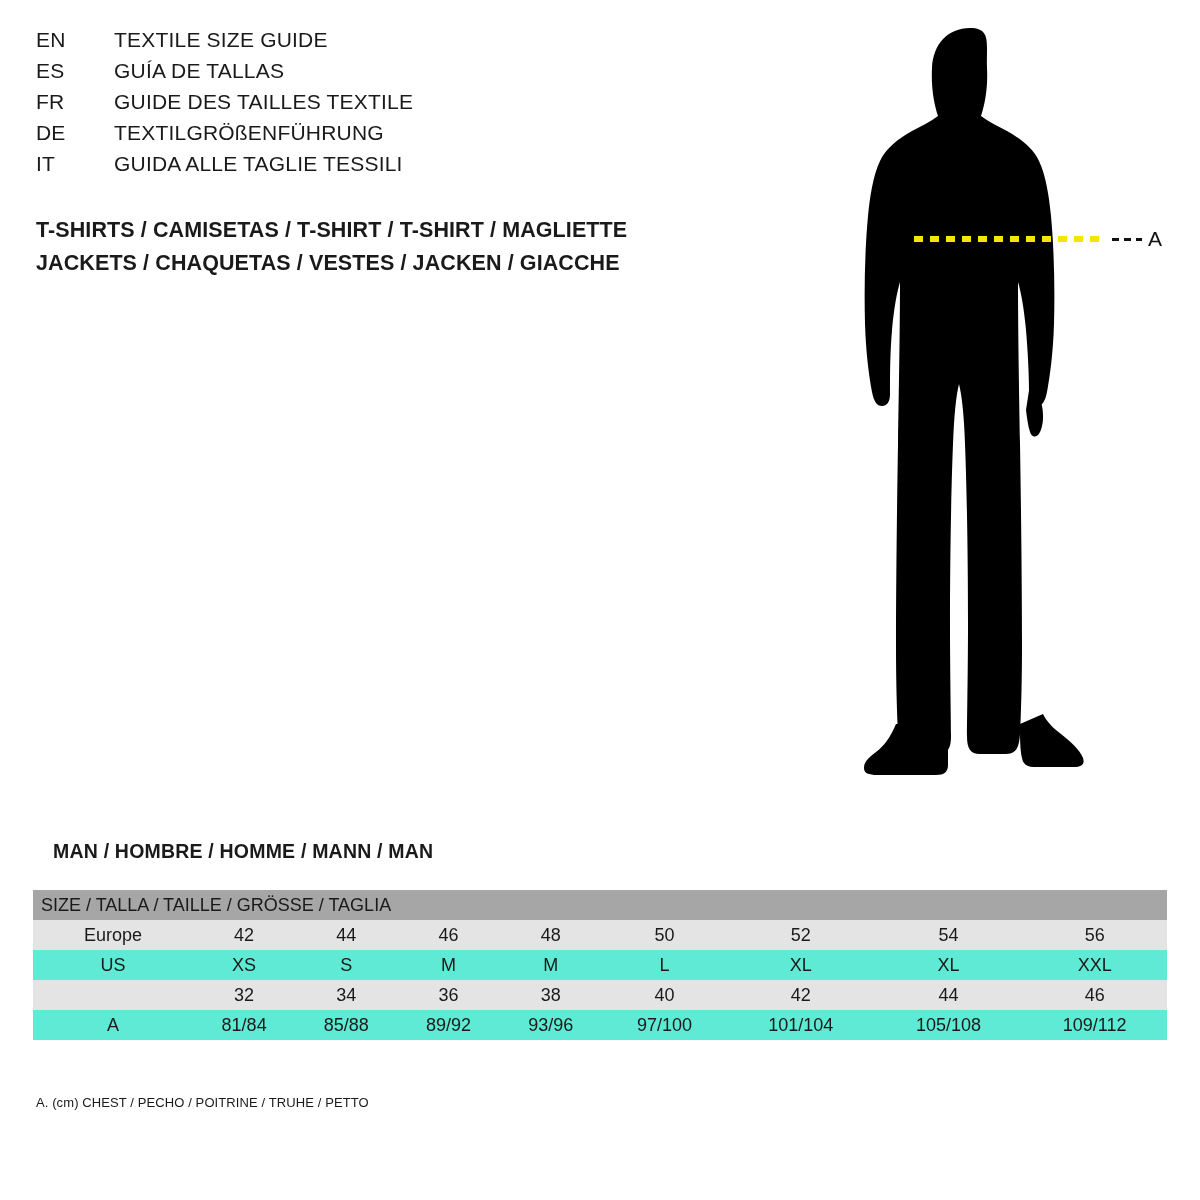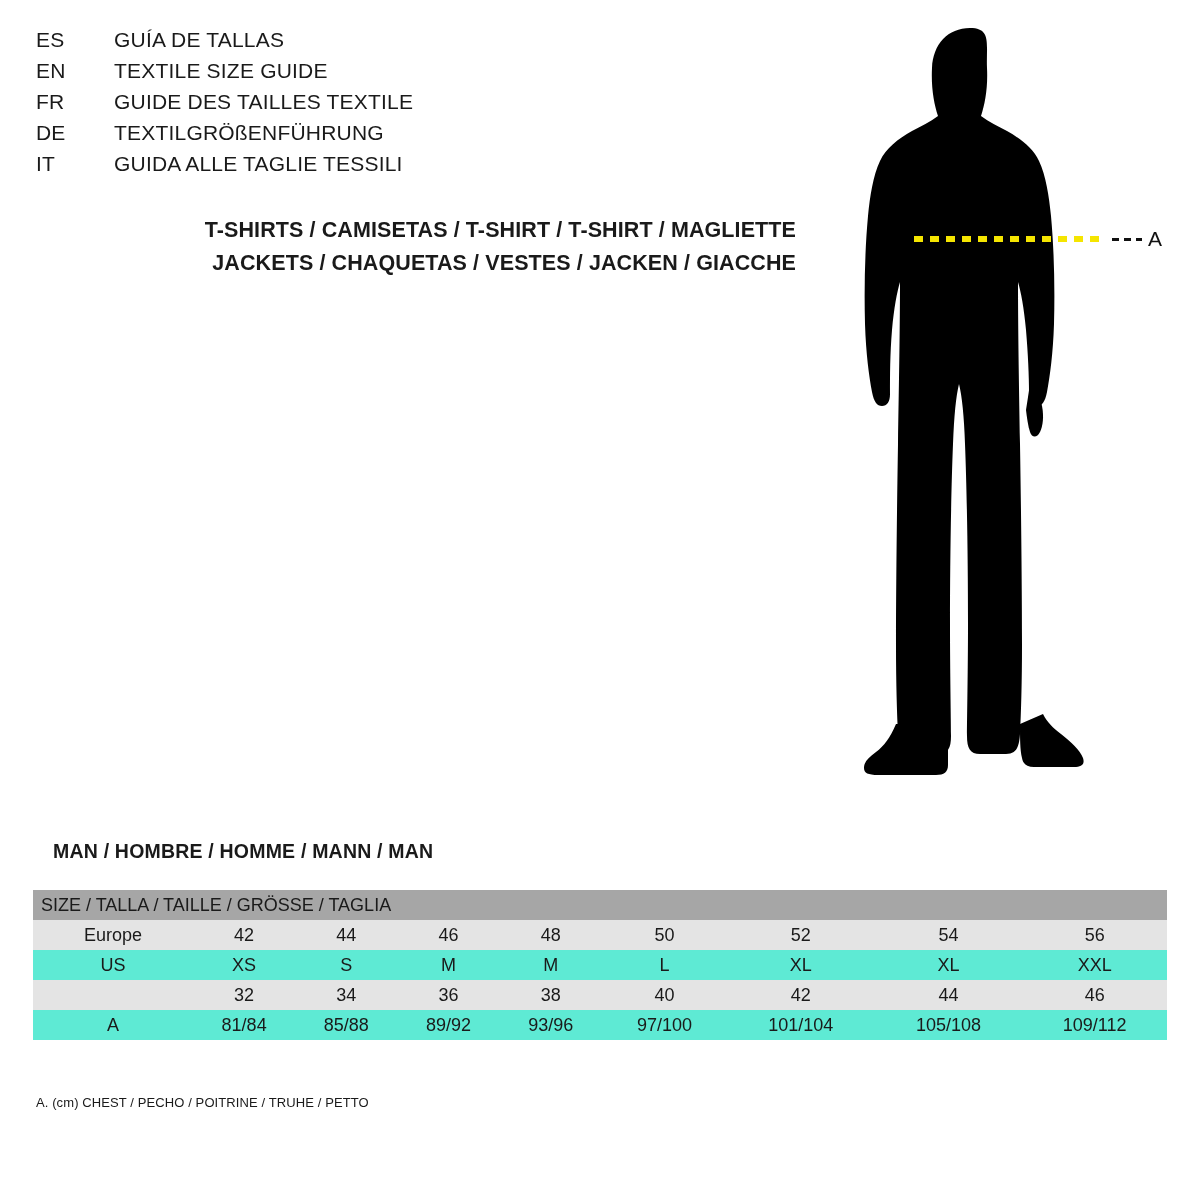--- a/index.html
+++ b/index.html
@@ -49,21 +49,20 @@
     left: 36px;
     top: 218px;
     width: 760px;
     font-weight: bold;
     font-size: 21.5px;
     letter-spacing: 0.1px;
   }
   .category-line {
     height: 33px;
     white-space: nowrap;
-    text-align: right;
   }
 
   
   .figure-area {
     position: absolute;
     left: 780px;
     top: 10px;
     width: 420px;
     height: 790px;
   }
@@ -152,26 +151,26 @@
     letter-spacing: 0.1px;
   }
 </style>
 </head>
 <body>
 
 <div class="page">
 
   <div class="lang-block">
     <div class="lang-row">
+      <span class="lang-code">EN</span>
+      <span class="lang-title">TEXTILE SIZE GUIDE</span>
+    </div>
+    <div class="lang-row">
       <span class="lang-code">ES</span>
       <span class="lang-title">GUÍA DE TALLAS</span>
-    </div>
-    <div class="lang-row">
-      <span class="lang-code">EN</span>
-      <span class="lang-title">TEXTILE SIZE GUIDE</span>
     </div>
     <div class="lang-row">
       <span class="lang-code">FR</span>
       <span class="lang-title">GUIDE DES TAILLES TEXTILE</span>
     </div>
     <div class="lang-row">
       <span class="lang-code">DE</span>
       <span class="lang-title">TEXTILGRÖßENFÜHRUNG</span>
     </div>
     <div class="lang-row">

